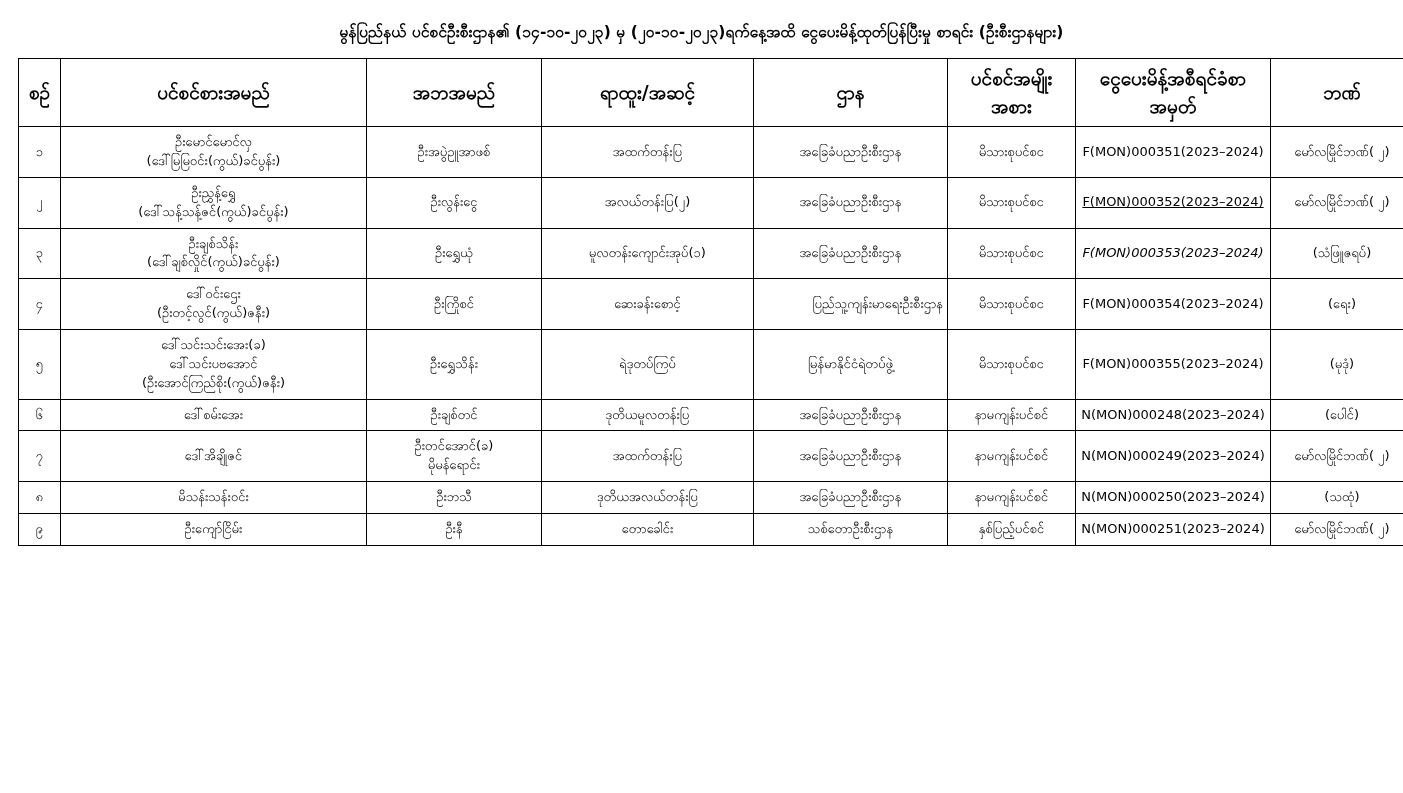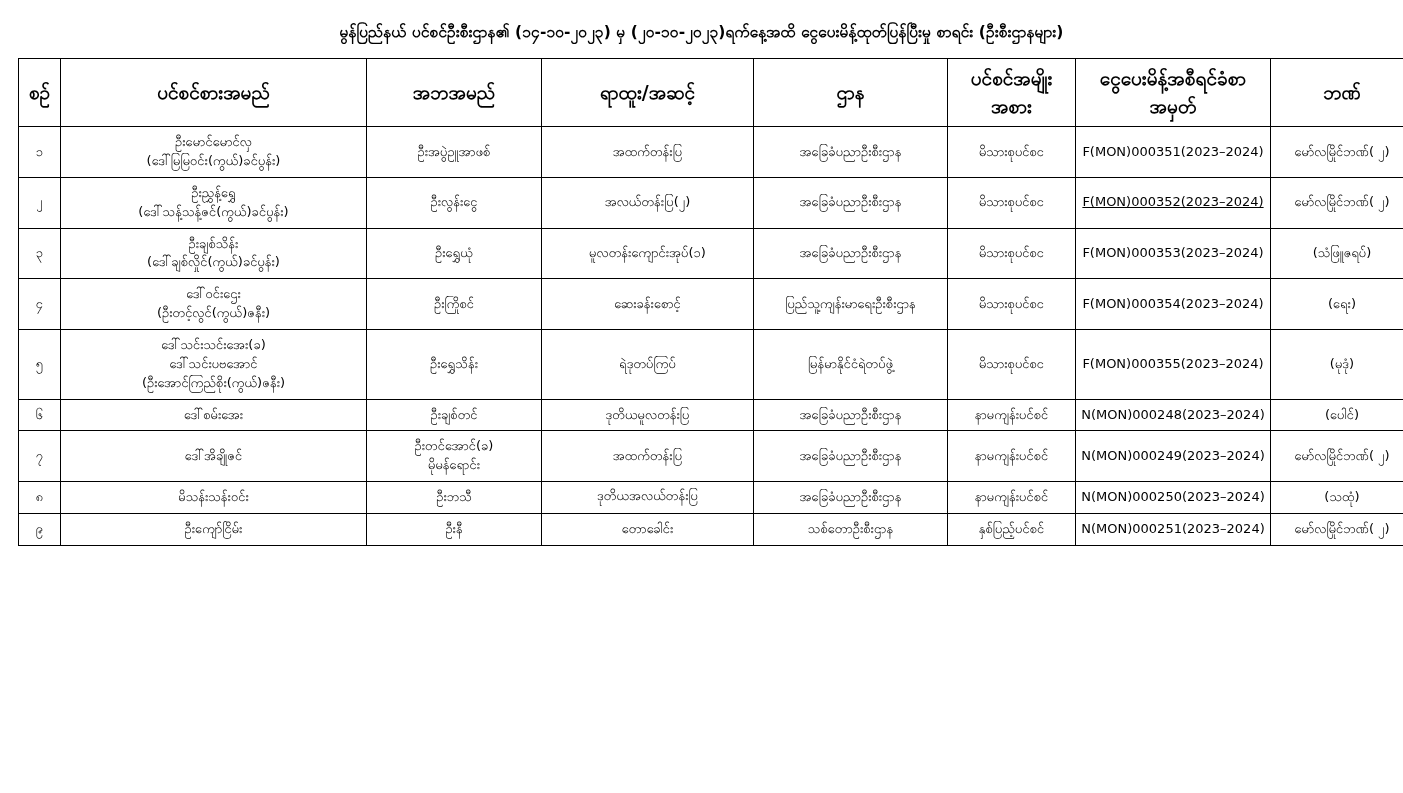--- a/index.html
+++ b/index.html
@@ -141,32 +141,32 @@
         <tr>
           <td class="cell-idx">၃</td>
           <td class="cell-name">
             <span class="nm-line">ဦးချစ်သိန်း</span>
             <span class="nm-line">(ဒေါ်ချစ်လှိုင်(ကွယ်)ခင်ပွန်း)</span>
           </td>
           <td style="white-space: pre-line;">ဦးရွှေယုံ</td>
           <td style="white-space: pre-line;">မူလတန်းကျောင်းအုပ်(၁)</td>
           <td style="white-space: pre-line;">အခြေခံပညာဦးစီးဌာန</td>
           <td style="white-space: pre-line;">မိသားစုပင်စင</td>
-          <td class="cell-reg" style="white-space: pre-line;">F(MON)000353(2023–2024)</td>
+          <td class="cell-reg" style="white-space: pre-line; font-style: italic;">F(MON)000353(2023–2024)</td>
           <td style="white-space: pre-line;">(သံဖြူဇရပ်)</td>
         </tr>
         <tr>
           <td class="cell-idx">၄</td>
           <td class="cell-name">
             <span class="nm-line">ဒေါ်ဝင်းဌေး</span>
             <span class="nm-line">(ဦးတင့်လွင်(ကွယ်)ဇနီး)</span>
           </td>
           <td style="white-space: pre-line;">ဦးကြိုစင်</td>
           <td style="white-space: pre-line;">ဆေးခန်းစောင့်</td>
-          <td style="white-space: pre-line;">ပြည်သူ့ကျန်းမာရေးဦးစီးဌာန</td>
+          <td style="white-space: pre-line; text-align: right;">ပြည်သူ့ကျန်းမာရေးဦးစီးဌာန</td>
           <td style="white-space: pre-line;">မိသားစုပင်စင</td>
           <td class="cell-reg" style="white-space: pre-line;">F(MON)000354(2023–2024)</td>
           <td style="white-space: pre-line;">(ရေး)</td>
         </tr>
         <tr>
           <td class="cell-idx">၅</td>
           <td class="cell-name">
             <span class="nm-line">ဒေါ်သင်းသင်းအေး(ခ)</span>
             <span class="nm-line">ဒေါ်သင်းပဗအောင်</span>
             <span class="nm-line">(ဦးအောင်ကြည်စိုး(ကွယ်)ဇနီး)</span>
@@ -202,21 +202,21 @@
           <td style="white-space: pre-line;">နာမကျန်းပင်စင်</td>
           <td class="cell-reg" style="white-space: pre-line;">N(MON)000249(2023–2024)</td>
           <td style="white-space: pre-line;">မော်လမြိုင်ဘဏ်( ၂)</td>
         </tr>
         <tr>
           <td class="cell-idx">၈</td>
           <td class="cell-name">
             <span class="nm-line">မိသန်းသန်းဝင်း</span>
           </td>
           <td style="white-space: pre-line;">ဦးဘသီ</td>
-          <td style="white-space: pre-line; font-family: Liberation Mono, monospace;">ဒုတိယအလယ်တန်းပြ</td>
+          <td style="white-space: pre-line;">ဒုတိယအလယ်တန်းပြ</td>
           <td style="white-space: pre-line;">အခြေခံပညာဦးစီးဌာန</td>
           <td style="white-space: pre-line;">နာမကျန်းပင်စင်</td>
           <td class="cell-reg" style="white-space: pre-line;">N(MON)000250(2023–2024)</td>
           <td style="white-space: pre-line;">(သထုံ)</td>
         </tr>
         <tr>
           <td class="cell-idx">၉</td>
           <td class="cell-name">
             <span class="nm-line">ဦးကျော်ငြိမ်း</span>
           </td>

